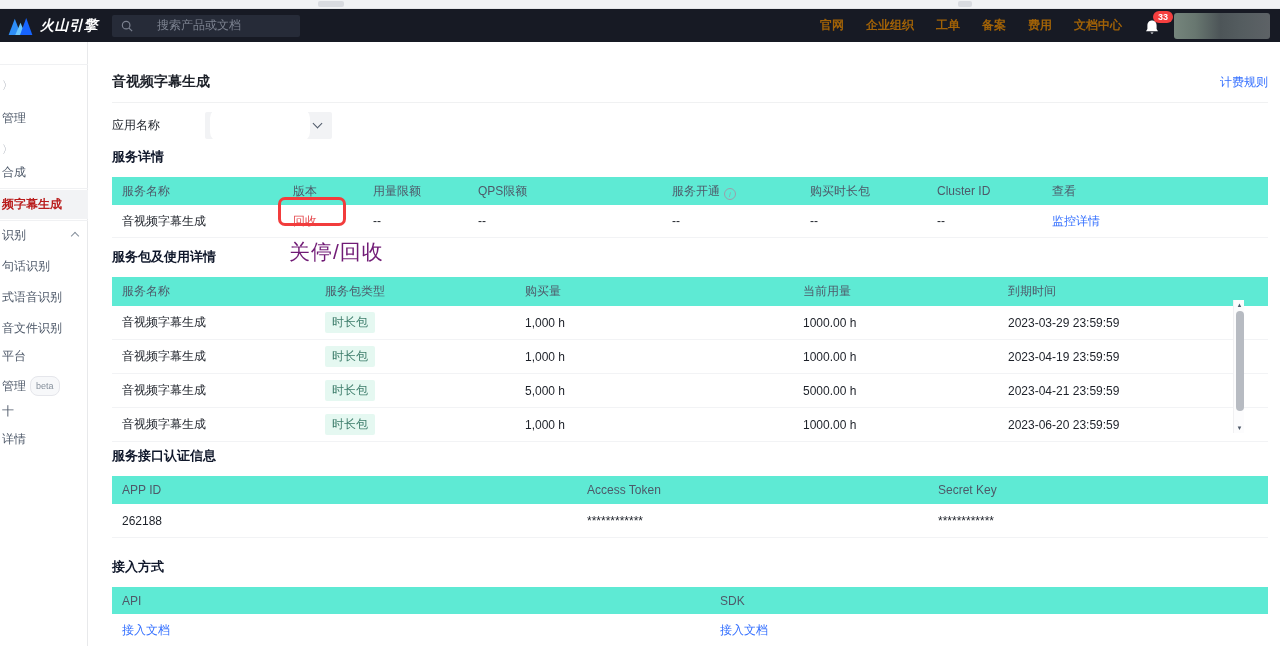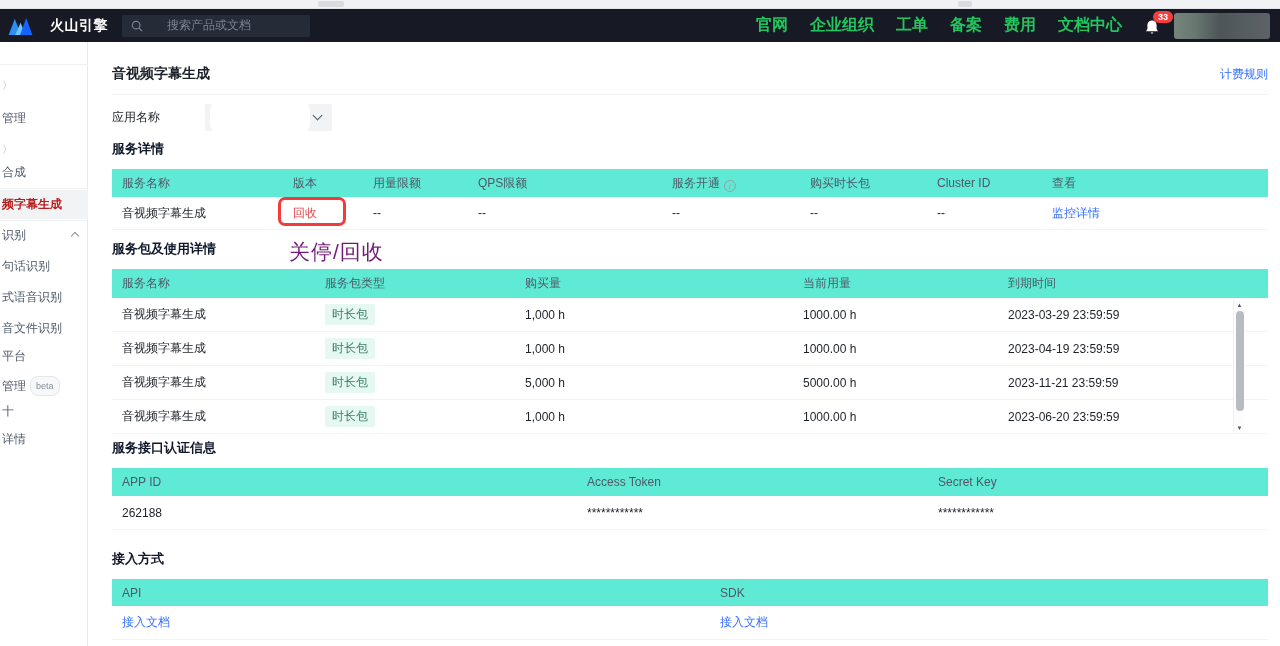--- a/index.html
+++ b/index.html
@@ -6,47 +6,47 @@
   body {
     width:1280px; height:646px; overflow:hidden;
     font-family:"Liberation Sans","DejaVu Sans",sans-serif;
     background:#fff; color:#1d2129; font-size:12px;
   }
   
   .browser-strip { height:9px; background:#f1f2f4; position:relative; border-bottom:1px solid #e4e5e8; }
   .smudge { position:absolute; top:1px; height:6px; background:#c9ccd2; border-radius:2px; opacity:.6; }
   
   .topnav { height:33px; background:#171a24; display:flex; align-items:center; padding:0 10px 0 8px; }
-  .logo { display:flex; align-items:center; gap:17px; }
+  .logo { display:flex; align-items:center; gap:7px;font-style:italic; }
   .logo-text { color:#fff; font-weight:700; font-size:14px; letter-spacing:.5px; }
   .searchbox { width:188px; height:22px; background:#262b38; border-radius:2px;
     display:flex; align-items:center; gap:24px; padding:0 9px; margin-left:14px;
     color:#7c8290; font-size:12px; }
   .topmenu { margin-left:auto; display:flex; gap:22px; align-items:center;
-    color:#22c55e; font-size:16px; font-weight:600; }
+    color:#a16207; font-size:12px; font-weight:600; }
   .topmenu span { cursor:pointer; }
   .bell-wrap { position:relative; margin-left:22px; width:20px; height:20px; }
   .badge { position:absolute; top:-5px; left:9px; background:#f53f3f; color:#fff;
     font-size:9px; font-weight:700; padding:0 5px; height:12px; line-height:12px; border-radius:7px; }
   .user-redacted { margin-left:10px; width:96px; height:26px; border-radius:3px;
     background:linear-gradient(90deg,#75857c 0%,#687770 22%,#4d5558 48%,#555d60 72%,#5d6266 100%); }
   
   .app { display:flex; height:604px; }
   .sidebar { width:88px; flex:none; border-right:1px solid #e8e9eb; position:relative;
     color:#4e5969; font-size:12px; }
   .sb-item { position:absolute; left:2px; white-space:nowrap; cursor:pointer; height:16px; line-height:16px; }
   .sb-div { position:absolute; left:0; width:88px; height:1px; background:#f0f1f3; }
   .sb-selected { position:absolute; left:0; top:148px; width:88px; height:29px; background:#f2f3f5;
     display:flex; align-items:center; padding-left:2px; color:#b91c1c; font-weight:700; cursor:pointer; }
   .sb-chevron { position:absolute; left:2px; color:#a9aeb8; font-size:11px; }
   .chev-up { display:inline-block; width:6px; height:6px; border-left:1.5px solid #86909c;
     border-top:1.5px solid #86909c; transform:rotate(45deg); position:absolute; left:70px; top:6px; }
   .beta-badge { display:inline-block; margin-left:4px; padding:1px 5px; border:1px solid #e5e6eb;
     background:#f7f8fa; color:#86909c; font-size:9px; border-radius:8px; vertical-align:1px; }
-  .main { flex:1; position:relative; padding:0 12px 0 24px; }
+  .main { flex:1; position:relative; padding:8px 12px 0 24px; }
   
   .title-row { display:flex; justify-content:space-between; align-items:flex-end;
     height:52px; padding-bottom:11px; }
   .page-title { font-size:14px; font-weight:700; color:#1d2129; }
   a.blue, .blue { color:#336fff; text-decoration:none; cursor:pointer; }
   .h-divider { height:1px; background:#f0f1f2; }
   .app-row { margin-top:9px; height:27px; display:flex; align-items:center; }
   .app-label { color:#1d2129; }
   .select { width:127px; height:27px; margin-left:45px; background:#f2f3f5; border-radius:2px;
     position:relative; display:flex; align-items:center; justify-content:flex-end;
@@ -221,21 +221,21 @@
           <div class="cell"><span class="tag-duration">时长包</span></div>
           <div class="cell">1,000 h</div>
           <div class="cell">1000.00 h</div>
           <div class="cell">2023-04-19 23:59:59</div>
         </div>
         <div class="tbl-row cols-pkg">
           <div class="cell">音视频字幕生成</div>
           <div class="cell"><span class="tag-duration">时长包</span></div>
           <div class="cell">5,000 h</div>
           <div class="cell">5000.00 h</div>
-          <div class="cell">2023-11-21 23:59:59</div>
+          <div class="cell">2023-04-21 23:59:59</div>
         </div>
         <div class="tbl-row cols-pkg">
           <div class="cell">音视频字幕生成</div>
           <div class="cell"><span class="tag-duration">时长包</span></div>
           <div class="cell">1,000 h</div>
           <div class="cell">1000.00 h</div>
           <div class="cell">2023-06-20 23:59:59</div>
         </div>
       </div>
 

